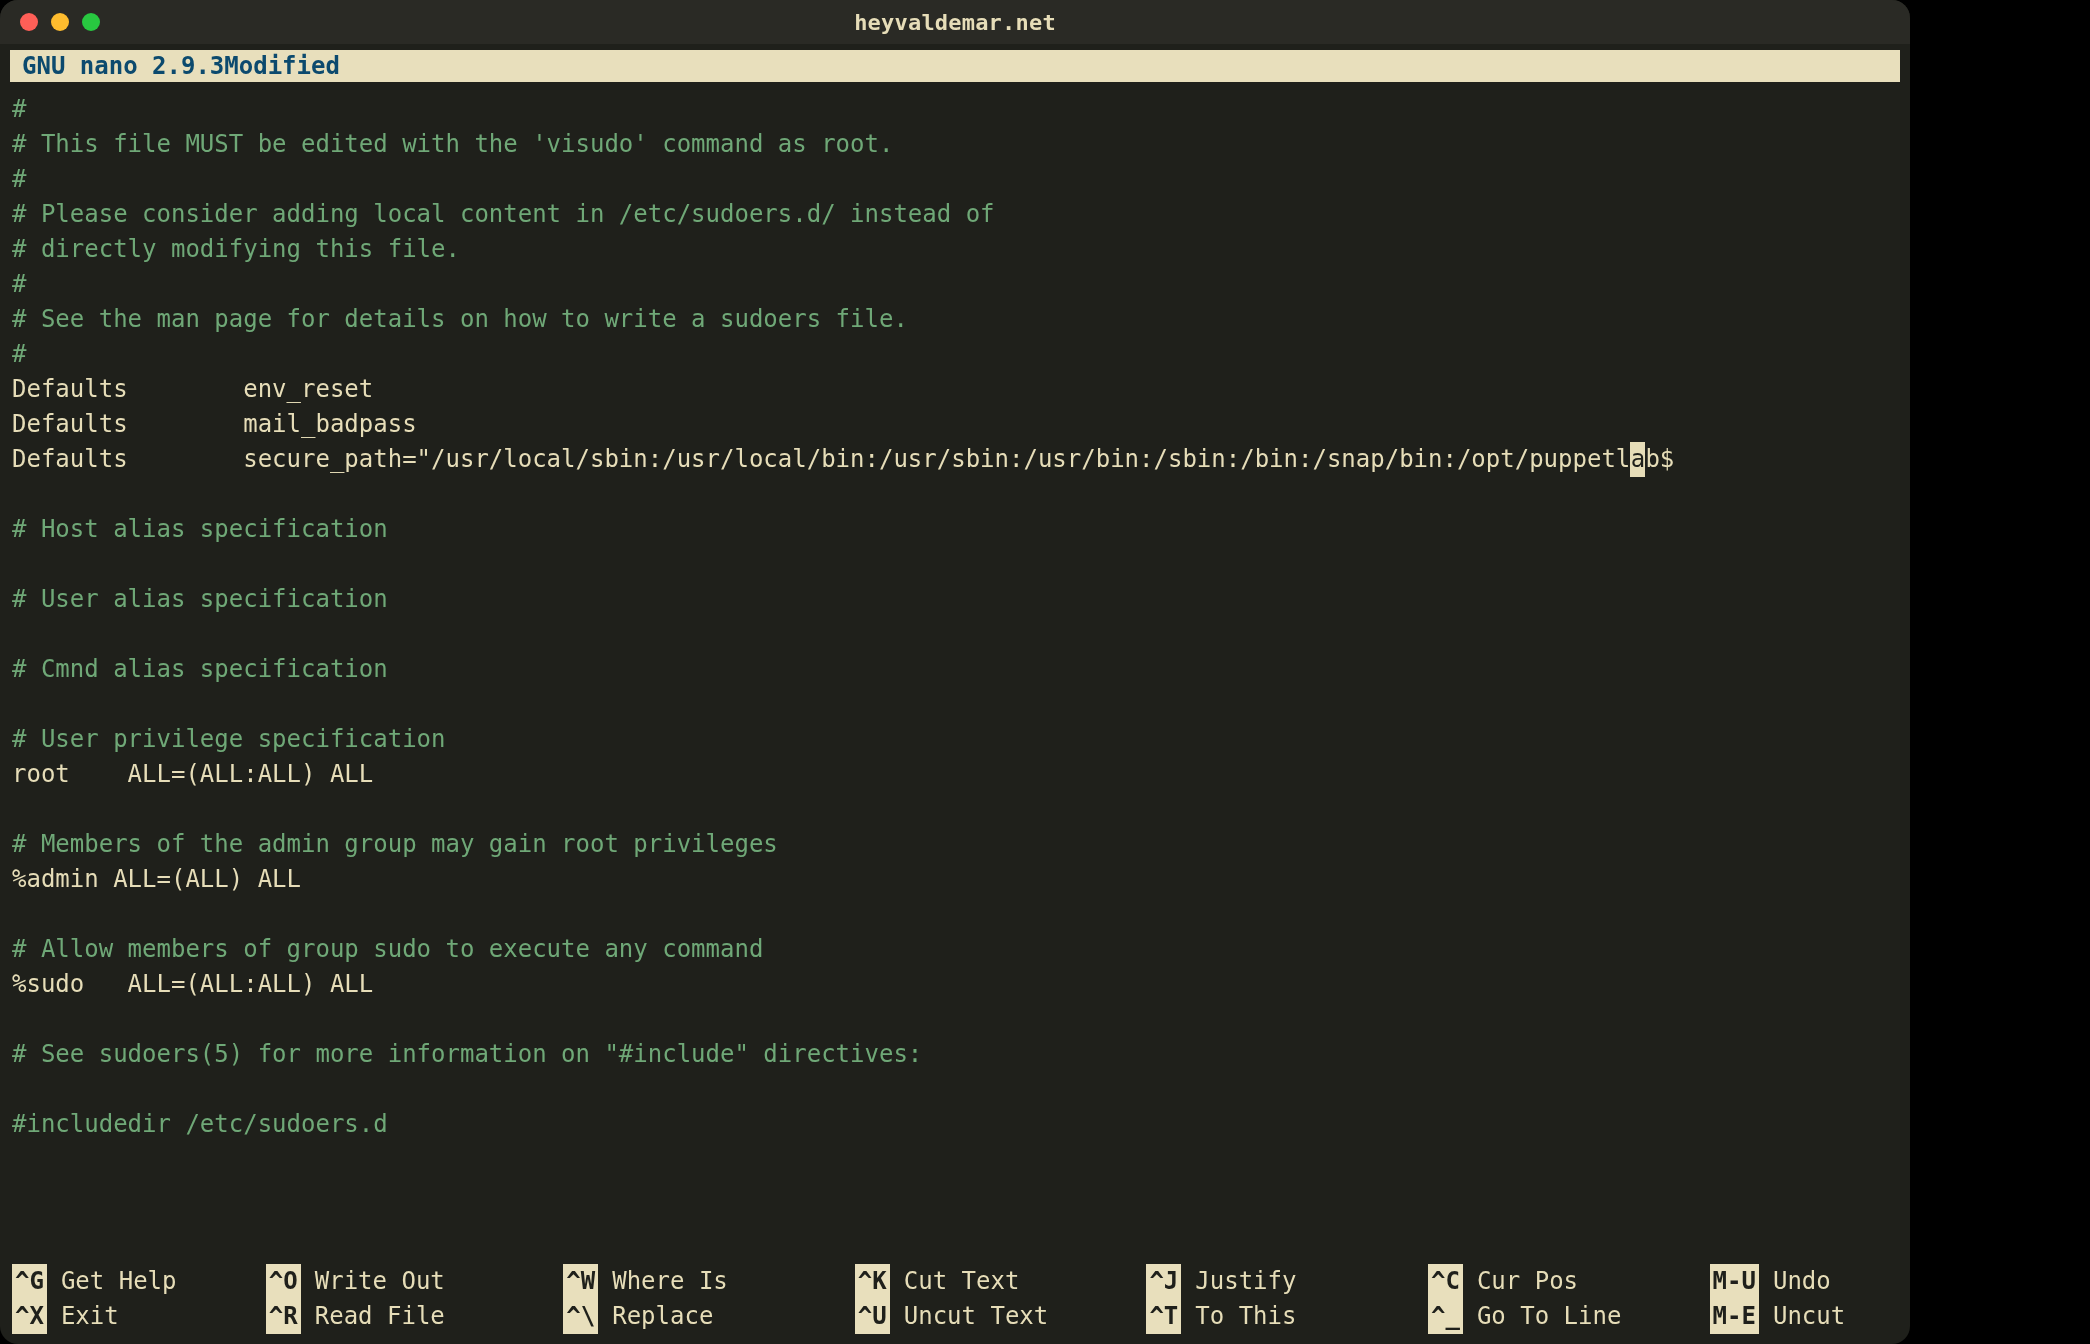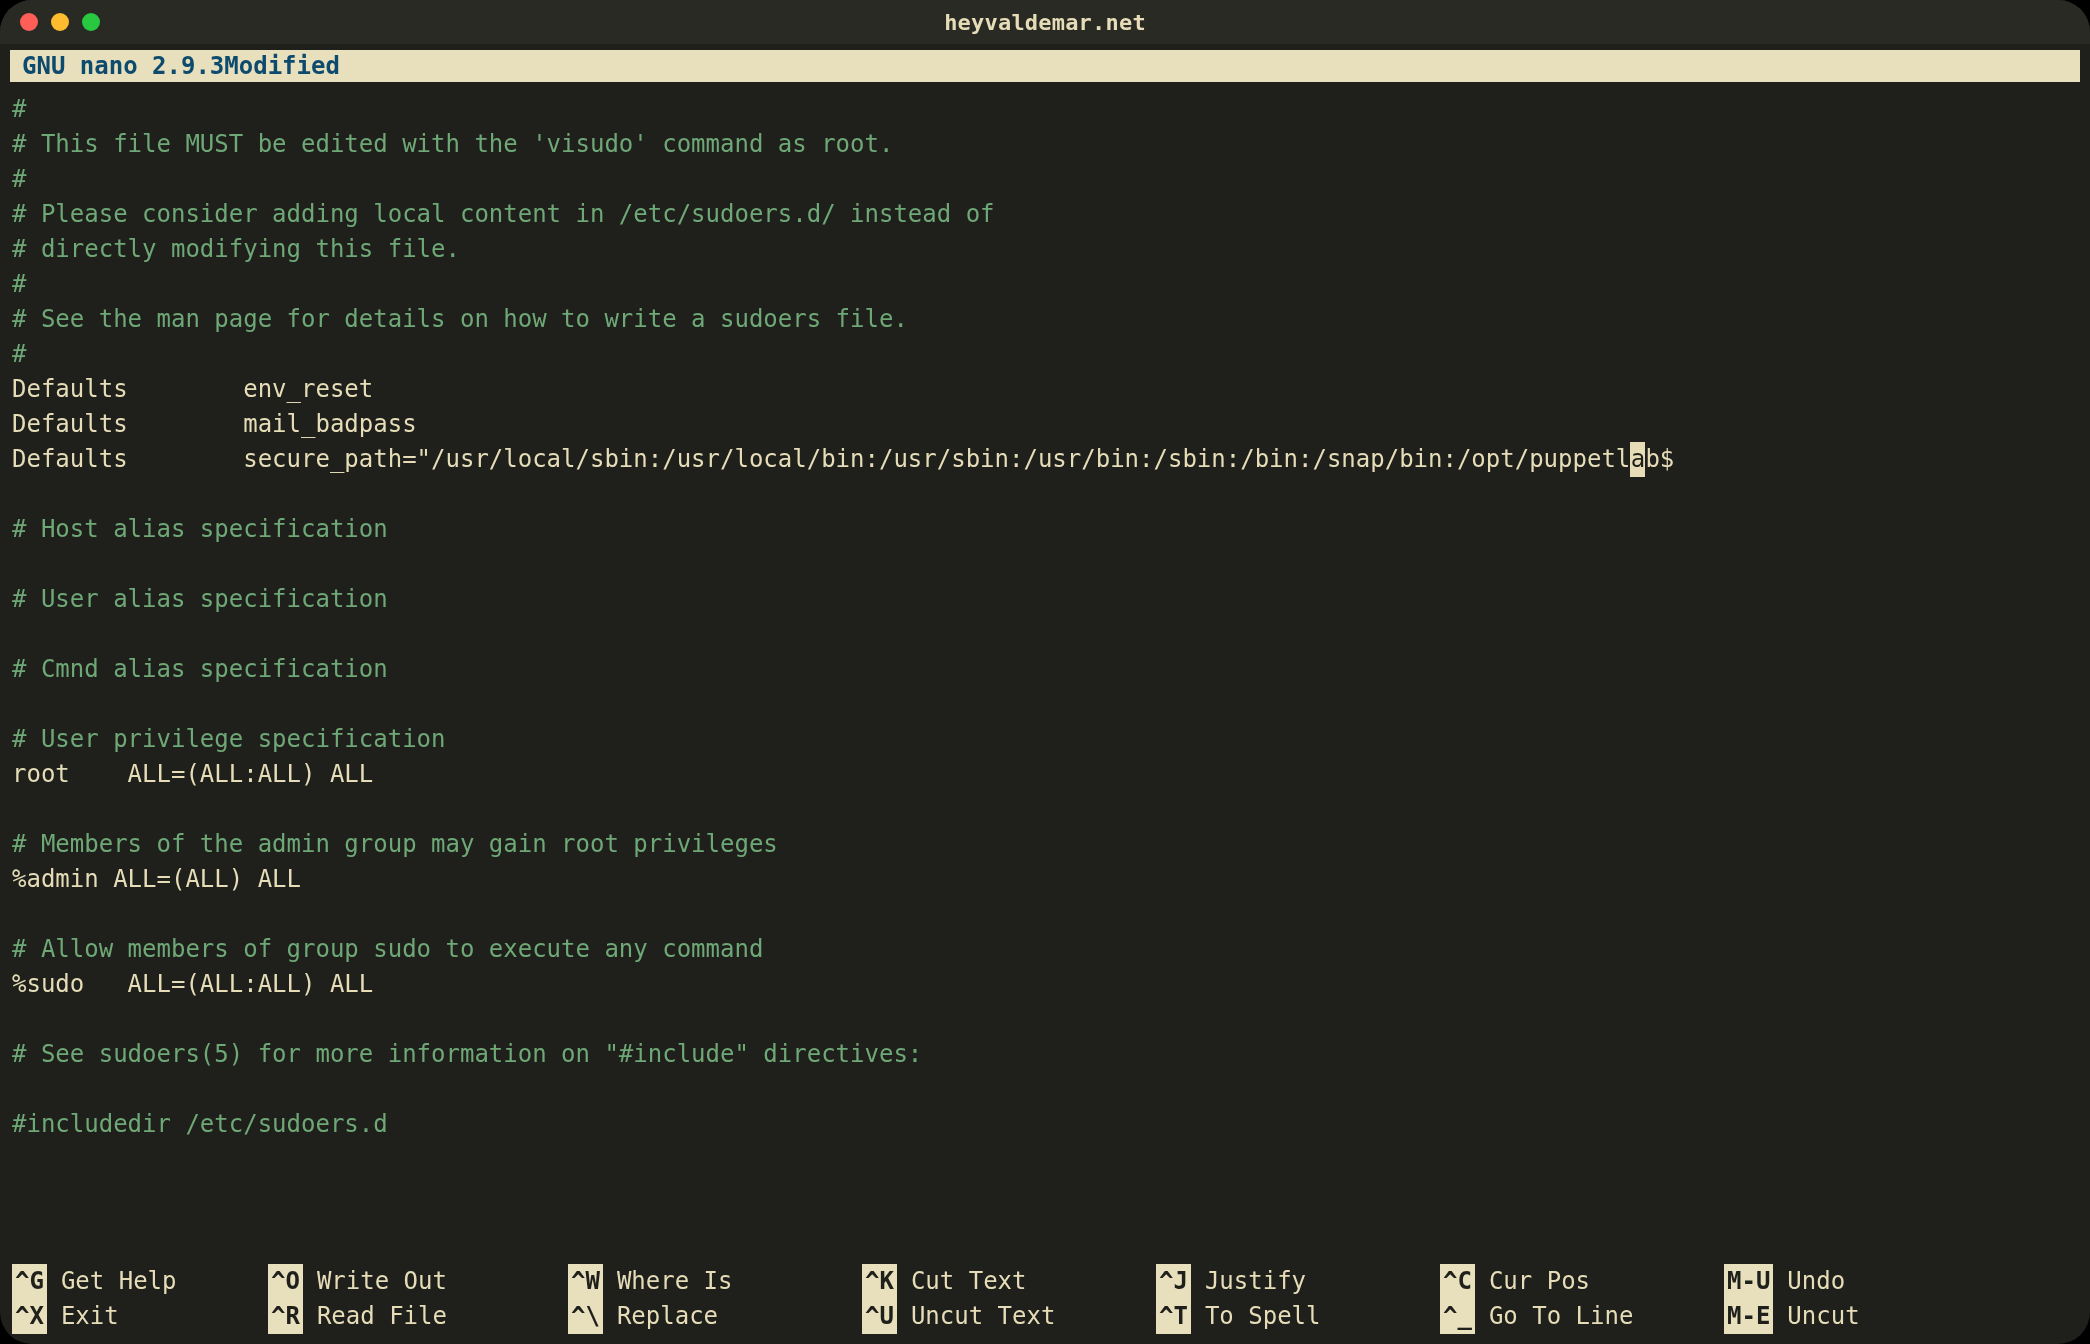--- a/index.html
+++ b/index.html
@@ -2,23 +2,23 @@
 <html><head>
 <meta charset="utf-8">
 <style>
   * { margin: 0; padding: 0; box-sizing: border-box; }
   html, body {
     width: 100%; height: 100%;
     background: #000;
     font-family: "Menlo", "Consolas", "DejaVu Sans Mono", monospace;
   }
   .window {
-    width: 2090px; height: 1344px;
+    width: 1910px; height: 1344px;
     background: #1f201b;
-    border-radius: 32px;
+    border-radius: 18px;
     overflow: hidden;
     display: flex; flex-direction: column;
     box-shadow: 0 0 0 1px #000;
   }
 
   
   .titlebar {
     height: 44px;
     background: #2a2a25;
     display: flex; align-items: center;
@@ -166,21 +166,21 @@
         <div class="sc-item col2">
           <span class="sc-key">^\</span>
           <span class="sc-lbl">Replace</span>
         </div>
         <div class="sc-item col3">
           <span class="sc-key">^U</span>
           <span class="sc-lbl">Uncut Text</span>
         </div>
         <div class="sc-item col4">
           <span class="sc-key">^T</span>
-          <span class="sc-lbl">To Spell</span>
+          <span class="sc-lbl">To This</span>
         </div>
         <div class="sc-item col5">
           <span class="sc-key">^_</span>
           <span class="sc-lbl">Go To Line</span>
         </div>
         <div class="sc-item col6">
           <span class="sc-key">M-E</span>
           <span class="sc-lbl">Uncut</span>
         </div>
       </div>

